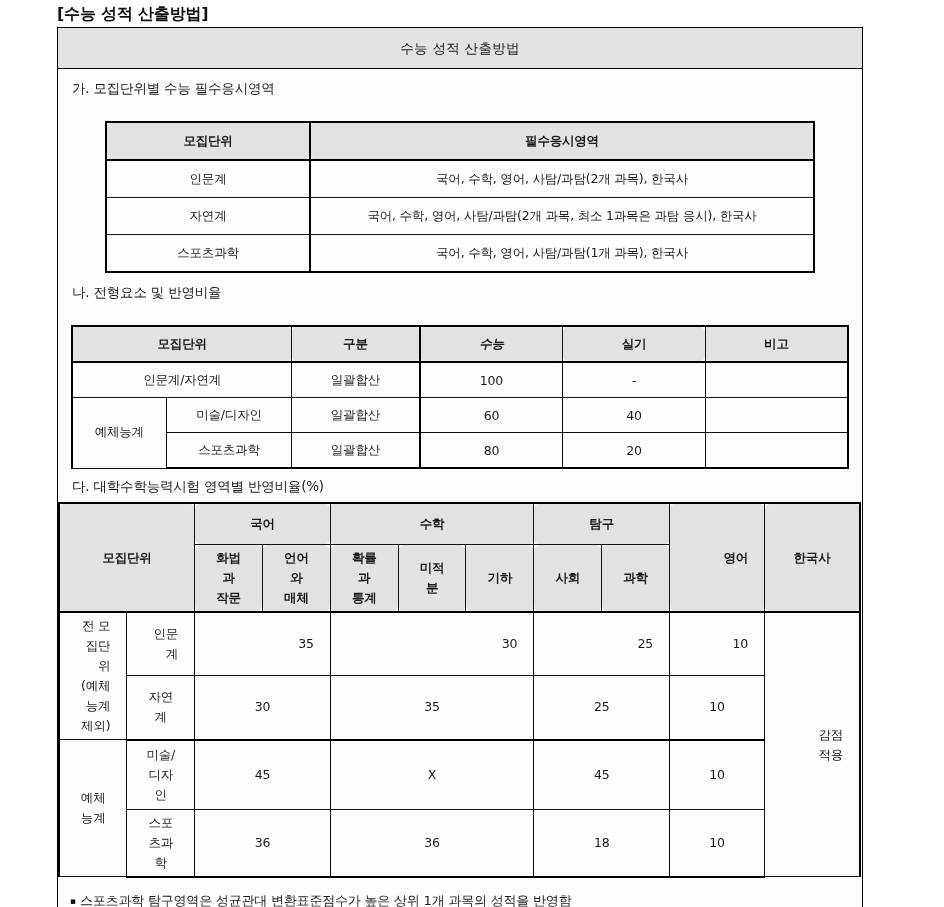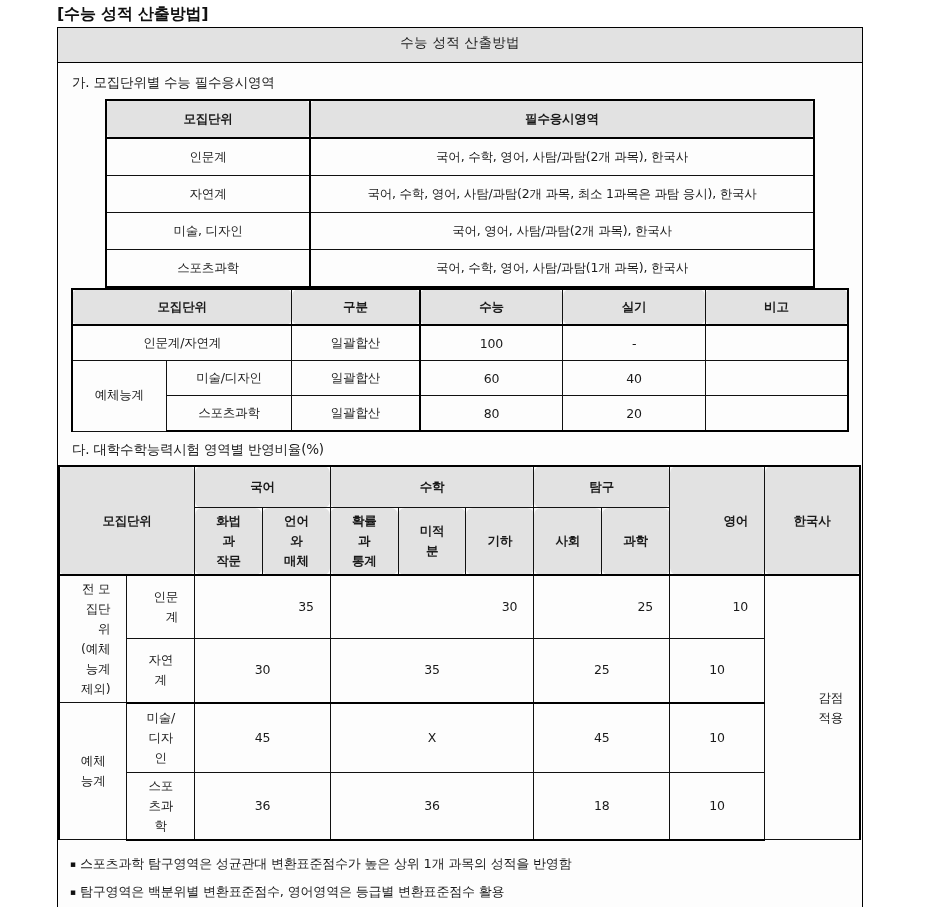--- a/index.html
+++ b/index.html
@@ -37,27 +37,27 @@
     border-bottom: none;
     background: #fdfdfd;
     height: 880px;
     overflow: hidden;
   }
   .banner {
     background: #e2e2e2;
     border-bottom: 1.5px solid #000;
     text-align: center;
     font-size: 13.5px;
-    padding: 6px 0 10px 0;
+    padding: 12px 0 10px 0;
     letter-spacing: 0.3px;
     color: #1a1a1a;
   }
   .sec-label {
     font-size: 13.5px;
-    padding: 11px 0 7px 14px;
+    padding: 11px 0 23px 14px;
     color: #1a1a1a;
     letter-spacing: -0.2px;
   }
   .sec-label.tight { padding-top: 9px; padding-bottom: 6px; }
 
   table {
     border-collapse: collapse;
     font-size: 12.5px;
     background: #fdfdfd;
   }
@@ -86,21 +86,21 @@
 
   
   .tbl-b {
     margin: 0 auto;
     width: 778px;
   }
   .tbl-b td { height: 26px; }
   .tbl-b .b1 { width: 92px; }
   .tbl-b .b2 { width: 126px; }
   .tbl-b .b3 { width: 128px; font-family: Liberation Serif, serif; }
-  .tbl-b .b4 { width: 144px; }
+  .tbl-b .b4 { width: 144px; font-style: italic; }
   .tbl-b .b5 { width: 144px; }
   .tbl-b .b6 { width: 144px; }
 
   
   .tbl-c {
     width: 803px;
     margin: 0;
     table-layout: fixed;
   }
   .tbl-c td { padding: 3px 16px; line-height: 20px; }
@@ -161,30 +161,27 @@
         </tr>
         <tr>
           <td class="c1 thick-l thick-r">인문계</td>
           <td class="thick-r">국어, 수학, 영어, 사탐/과탐(2개 과목), 한국사</td>
         </tr>
         <tr>
           <td class="c1 thick-l thick-r">자연계</td>
           <td class="thick-r">국어, 수학, 영어, 사탐/과탐(2개 과목, 최소 1과목은 과탐 응시), 한국사</td>
         </tr>
         <tr>
-          <td class="c1 thick-l thick-r">미술, 디자인</td>
-          <td class="thick-r">국어, 영어, 사탐/과탐(2개 과목), 한국사</td>
-        </tr>
-        <tr>
           <td class="c1 thick-l thick-r thick-b">스포츠과학</td>
           <td class="thick-r thick-b">국어, 수학, 영어, 사탐/과탐(1개 과목), 한국사</td>
         </tr>
       </tbody>
     </table>
 
+    <div class="sec-label">나. 전형요소 및 반영비율</div>
 
     <table class="tbl-b">
       <tbody>
         <tr>
           <td class="hd thick-t thick-l thick-b" colspan="2">모집단위</td>
           <td class="hd b3 thick-t thick-b thick-r">구분</td>
           <td class="hd b4 thick-t thick-b">수능</td>
           <td class="hd b5 thick-t thick-b">실기</td>
           <td class="hd b6 thick-t thick-b thick-r">비고</td>
         </tr>

